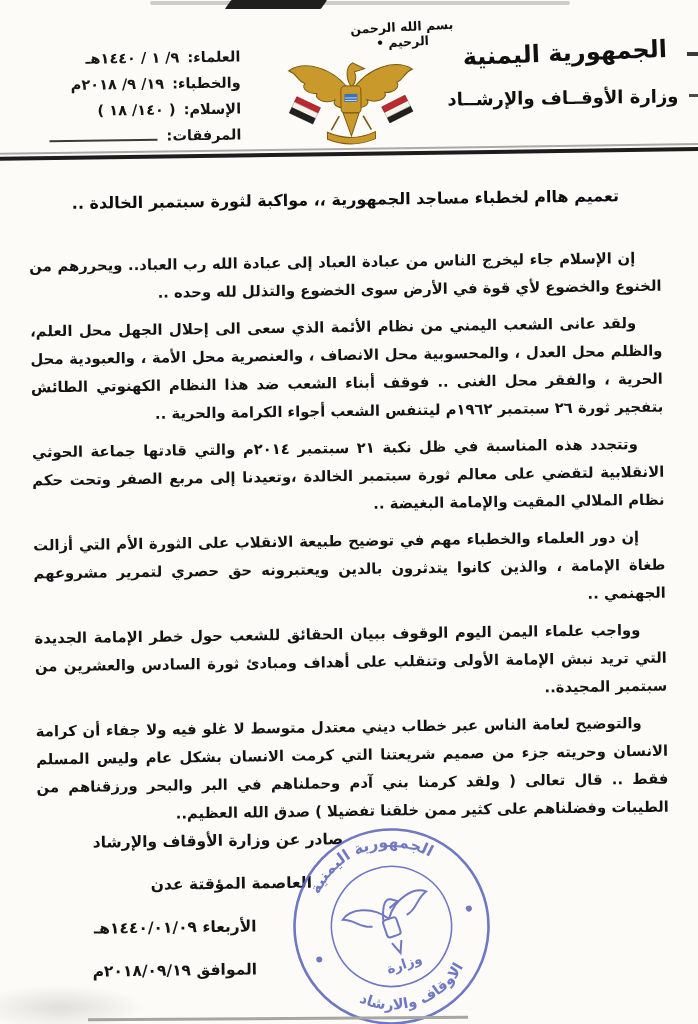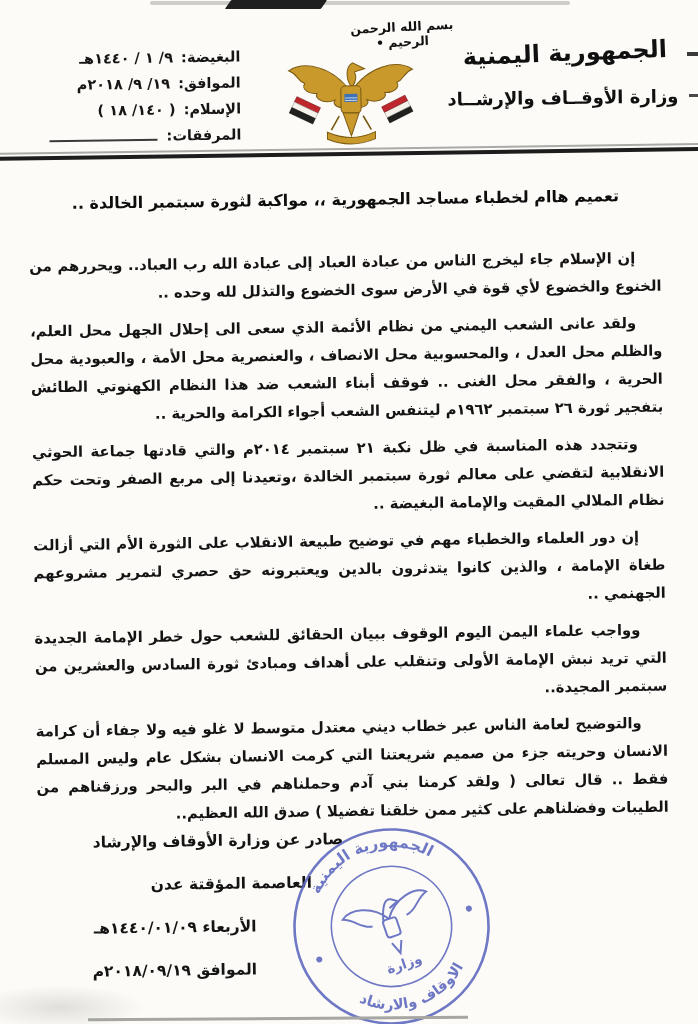--- a/index.html
+++ b/index.html
@@ -97,25 +97,25 @@
       <path d="M64 48 h12 M64 50.5 h12" stroke="#e9eef5" stroke-width="0.8" fill="none"></path>
 
       <path d="M62 63 L70 86 L78 63 Z" fill="#c9992b" stroke="#7a5a12" stroke-width="1"></path>
       <path d="M58 66 L50 80 M82 66 L90 80" stroke="#7a5a12" stroke-width="1.6" fill="none"></path>
 
       <path d="M46 82 Q70 93 94 82 L94 89 Q70 99 46 89 Z" fill="#c9992b" stroke="#7a5a12" stroke-width="1"></path>
     </svg>
 
     <div class="fields">
       <div class="field-row">
-        <span>البغيضة:</span>
+        <span>العلماء:</span>
         <span class="field-value">٩/ ١ / ١٤٤٠هـ</span>
       </div>
       <div class="field-row">
-        <span>الموافق:</span>
+        <span>والخطباء:</span>
         <span class="field-value">١٩/ ٩/ ٢٠١٨م</span>
       </div>
       <div class="field-row">
         <span>الإسلام:</span>
         <span class="field-value">( ١٤٠/ ١٨ )</span>
       </div>
       <div class="field-row">
         <span>المرفقات:</span>
         <span class="blank-line"></span>
       </div>

